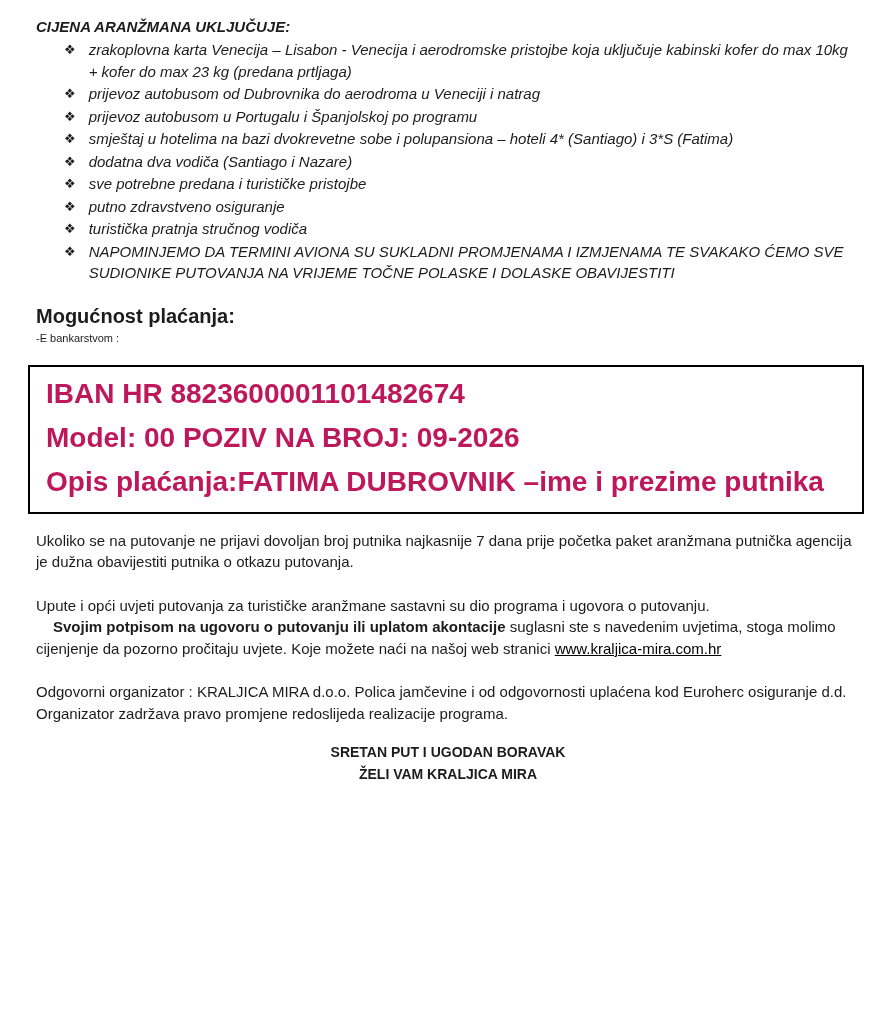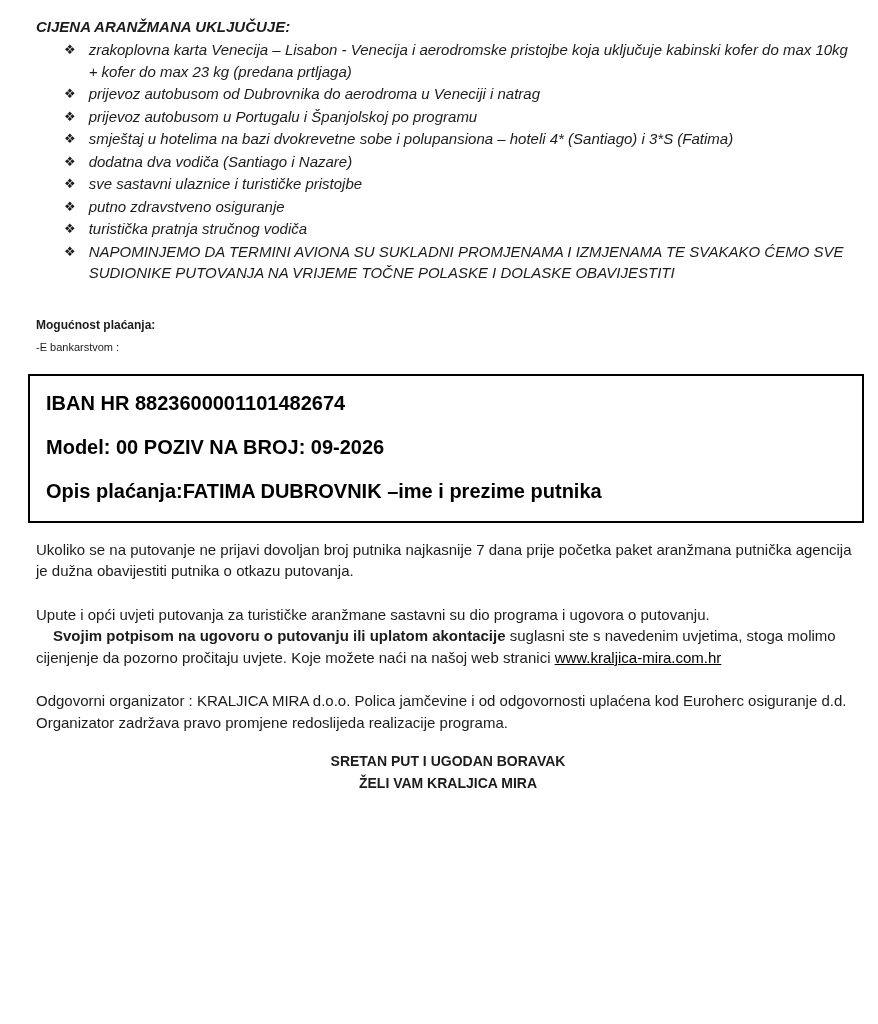--- a/index.html
+++ b/index.html
@@ -48,43 +48,43 @@
     flex: 0 0 auto;
     font-style: normal;
     font-size: 13px;
     line-height: 21.5px;
     color: #1c1c1c;
   }
   .li-text { flex: 1 1 auto; max-width: 760px; }
 
   
   .payment-heading {
-    margin-top: 31px;
-    font-size: 12px;
+    margin-top: 22px;
+    font-size: 20px;
     font-weight: bold;
     line-height: 21px;
   }
   .payment-method {
     font-size: 11px;
     line-height: 22px;
   }
 
   
   .bank-box {
     box-sizing: border-box;
     margin: 16px 0 0 -8px;
     width: 836px;
     border: 2px solid #000000;
     padding: 5px 10px 8px 16px;
   }
   .bank-box .bank-line {
-    font-size: 20px;
+    font-size: 28px;
     font-weight: bold;
     line-height: 44px;
-    color: #000000;
+    color: #be185d;
     white-space: nowrap;
   }
 
   
   .para {
     font-size: 15px;
     line-height: 21.5px;
     margin: 0 0 22px 0;
     max-width: 822px;
   }
@@ -128,21 +128,21 @@
     <li>
       <span class="bullet-glyph">❖</span>
       <span class="li-text">smještaj u hotelima na bazi dvokrevetne sobe i polupansiona – hoteli 4* (Santiago) i 3*S (Fatima)</span>
     </li>
     <li>
       <span class="bullet-glyph">❖</span>
       <span class="li-text">dodatna dva vodiča (Santiago i Nazare)</span>
     </li>
     <li>
       <span class="bullet-glyph">❖</span>
-      <span class="li-text">sve sastavni ulaznice i turističke pristojbe</span>
+      <span class="li-text">sve potrebne predana i turističke pristojbe</span>
     </li>
     <li>
       <span class="bullet-glyph">❖</span>
       <span class="li-text">putno zdravstveno osiguranje</span>
     </li>
     <li>
       <span class="bullet-glyph">❖</span>
       <span class="li-text">turistička pratnja stručnog vodiča</span>
     </li>
     <li>

